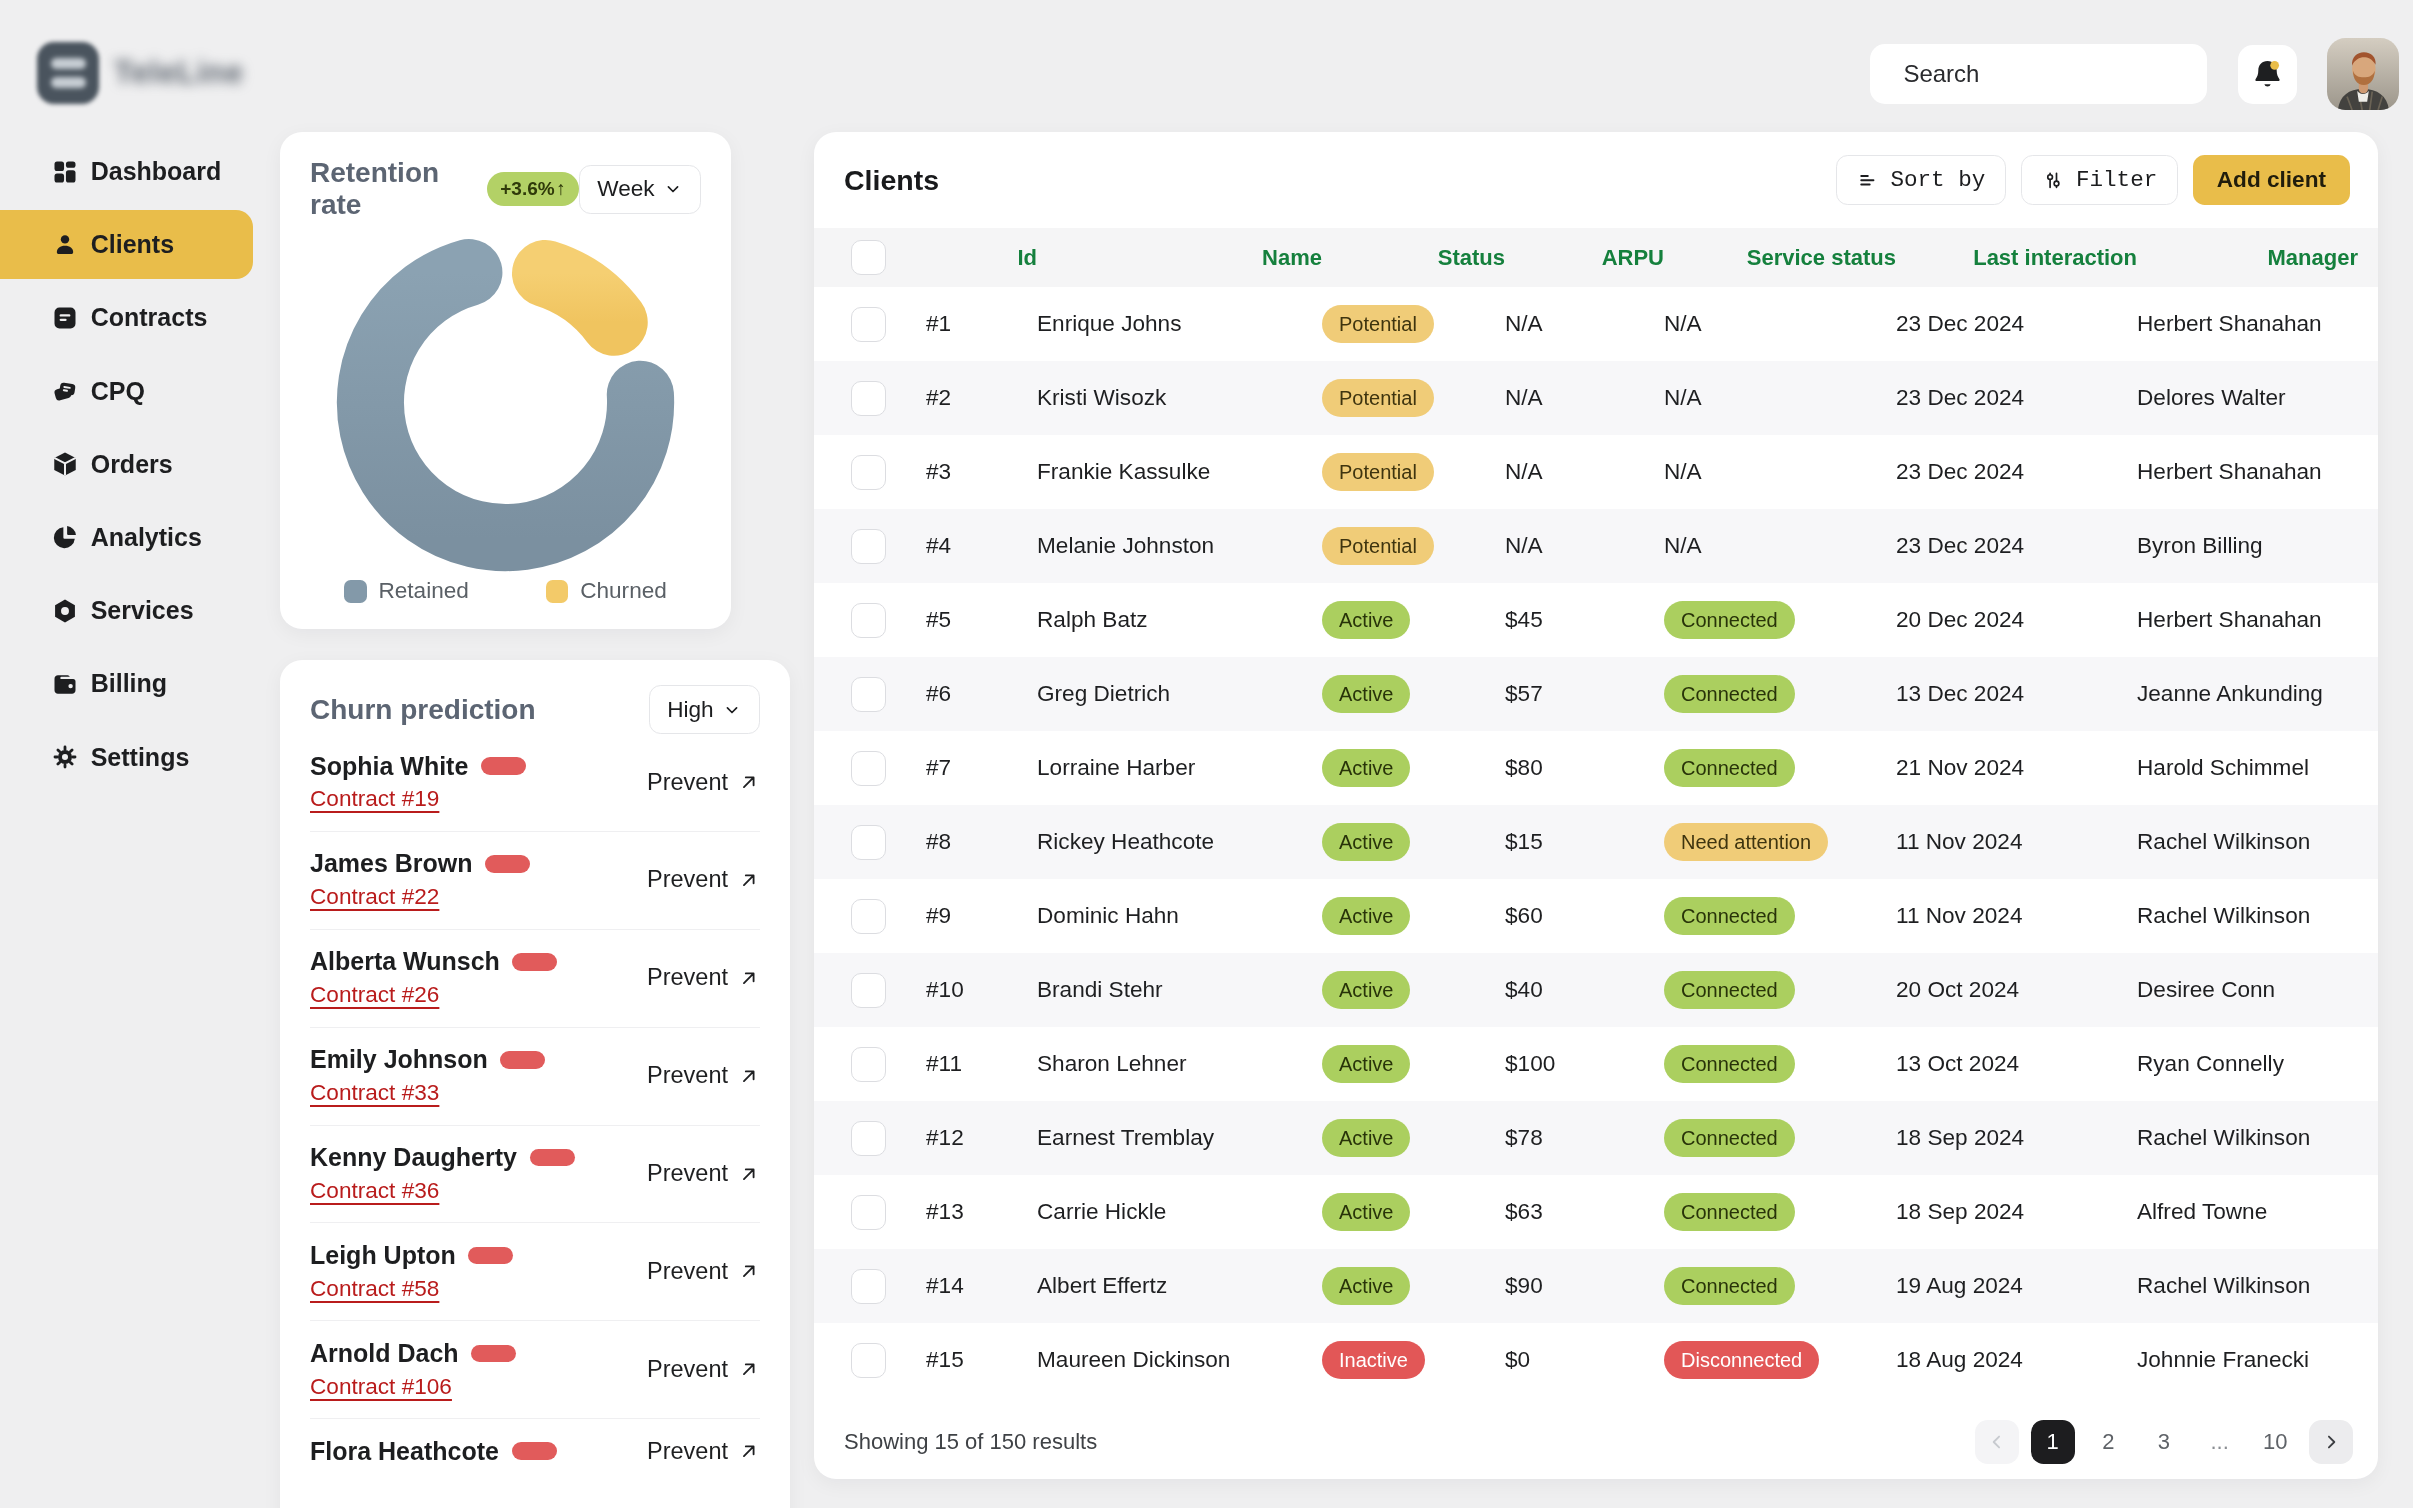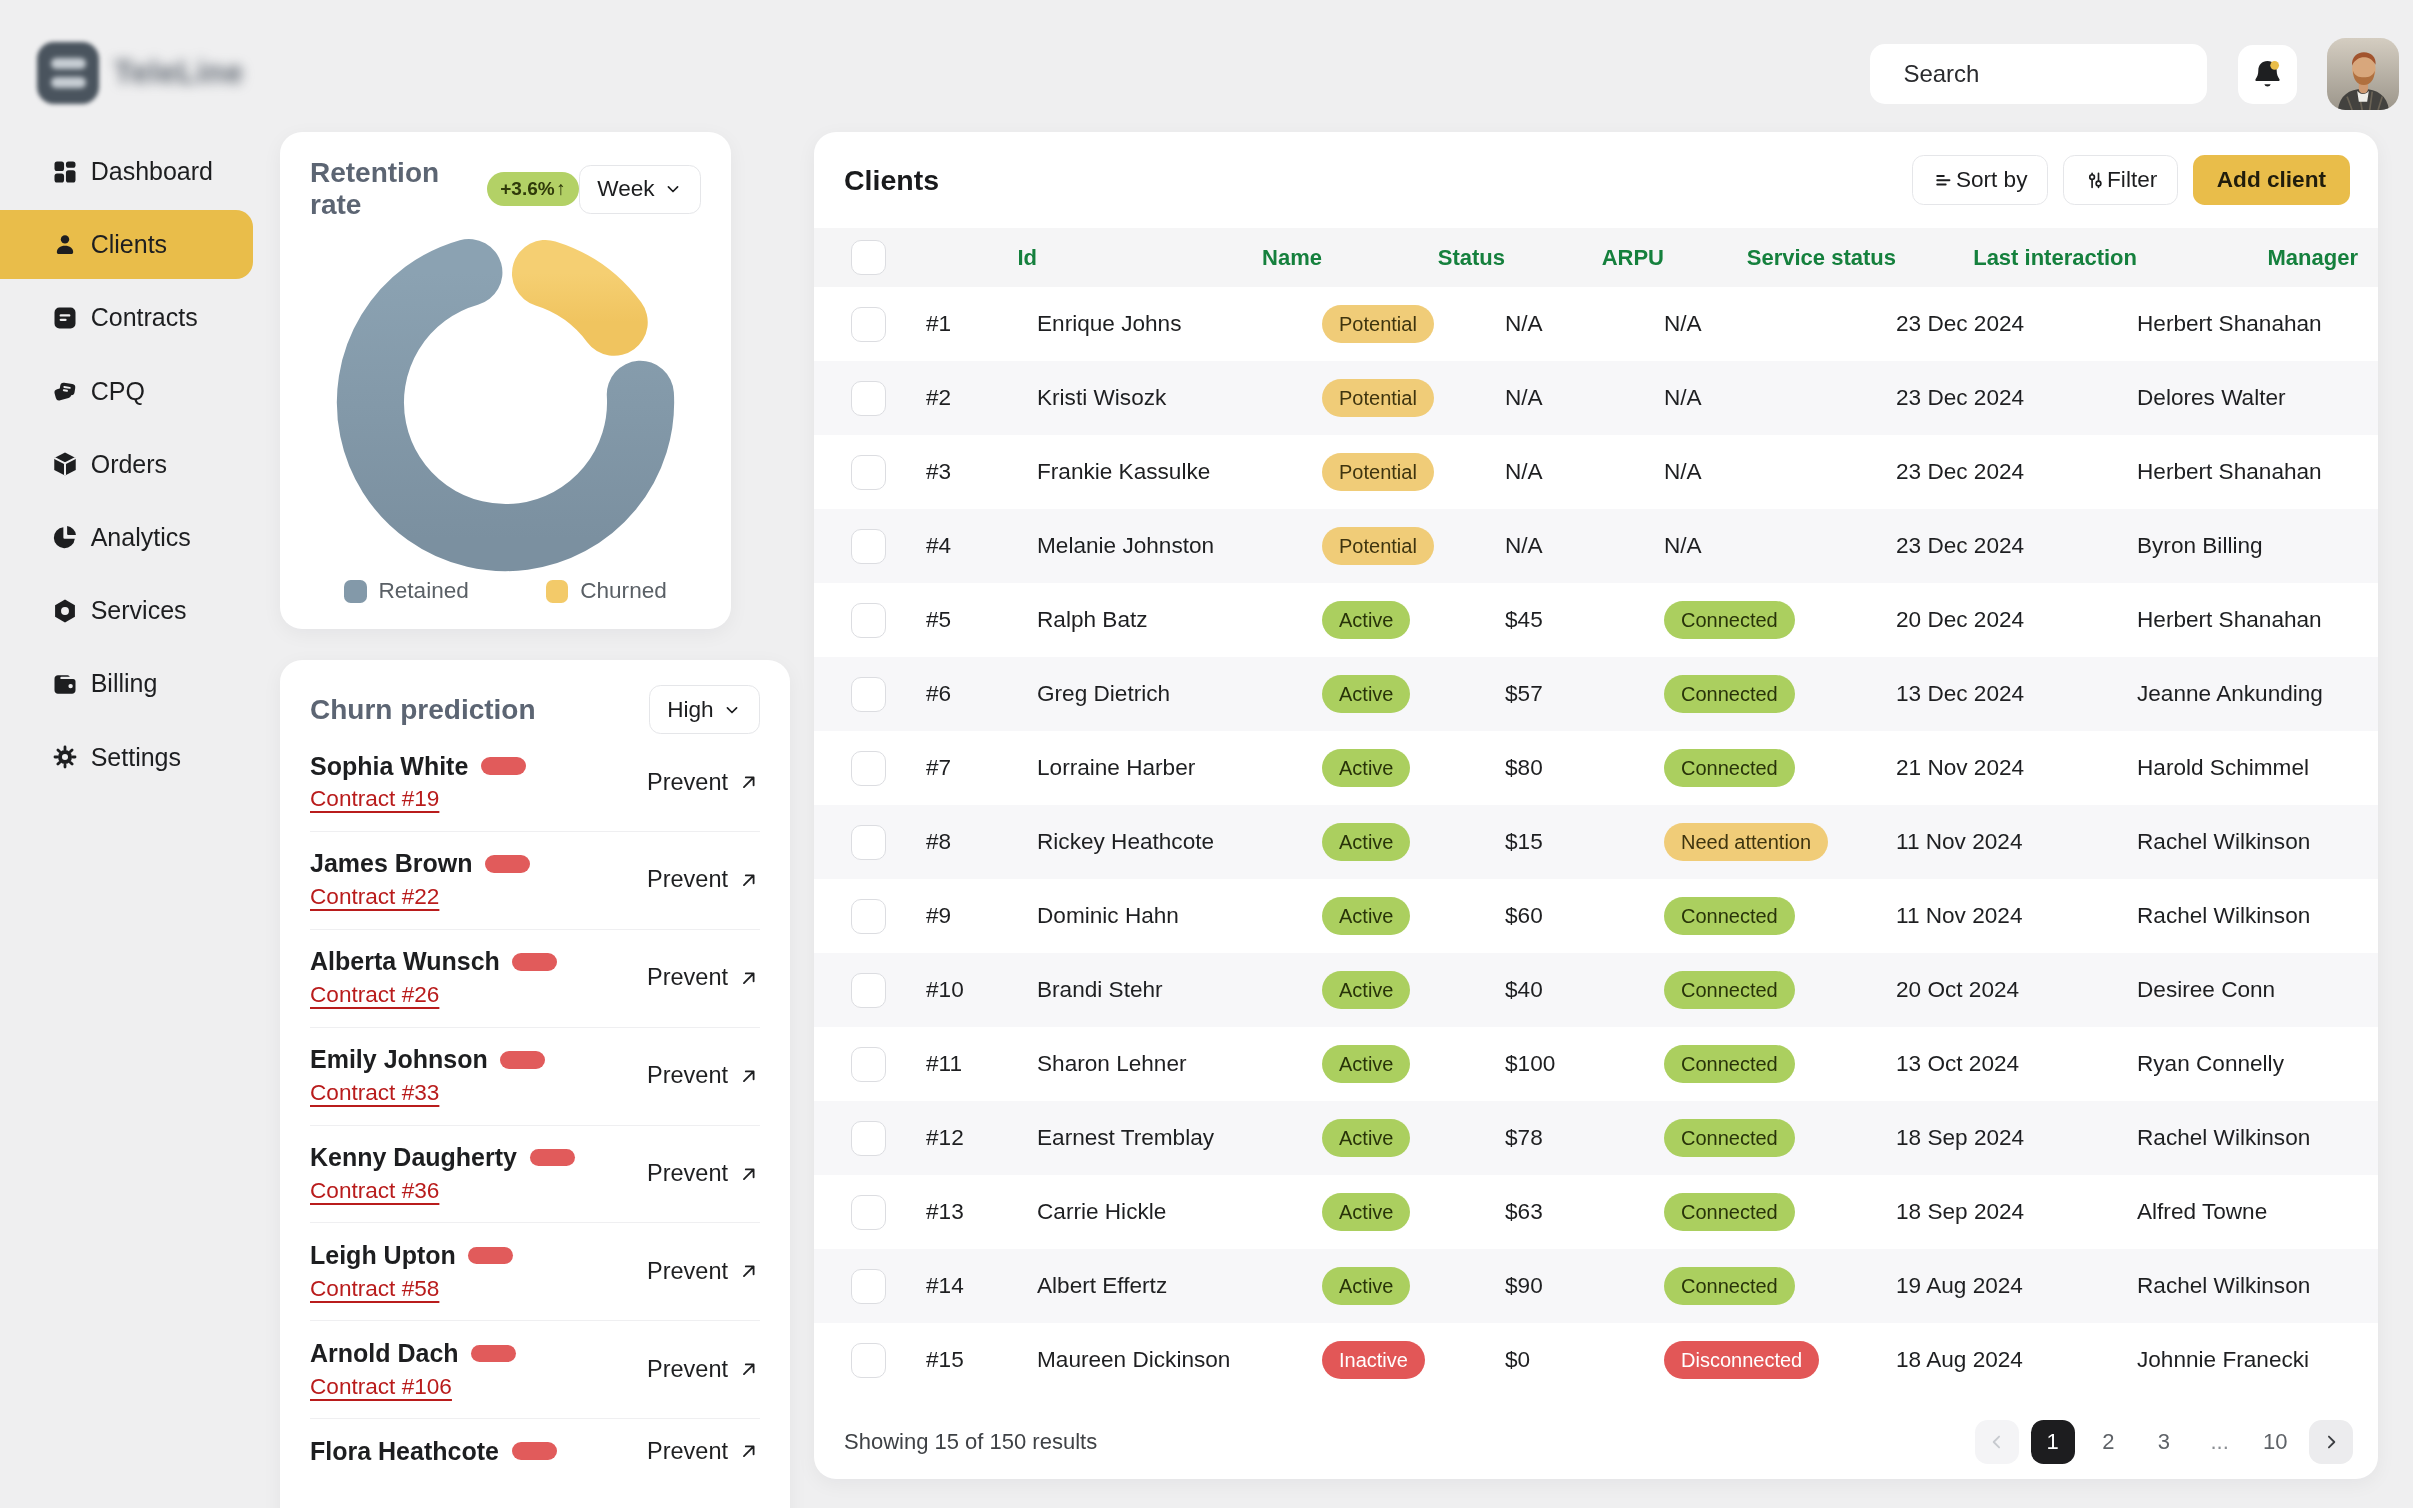--- a/index.html
+++ b/index.html
@@ -21,21 +21,21 @@
     display:flex; flex-direction:column; align-items:center; justify-content:center; gap:7.5px;
     filter:blur(2.1px);
   }
   .logo-mark .bar { width:35px; height:11px; border-radius:5.9px; background:#c7ced4; filter:blur(1.7px); }
   .logo-word { font-size:31px; font-weight:700; color:#59616b; filter:blur(5.9px); letter-spacing:0.8px; }
 
   .nav { position:absolute; top:137px; left:0; width:253px; }
   .nav-item {
     height:69px; margin-bottom:4.2px; display:flex; align-items:center; gap:11.7px;
     padding-left:51px; border-radius:0 17px 17px 0; cursor:pointer;
-    font-size:25px; font-weight:400; color:#1d1e20;
+    font-size:25px; font-weight:700; color:#1d1e20;
   }
   .nav-item.active { background:#e9bd4a; }
   .nav-icon { width:28px; height:28px; color:#1d1e20; flex:0 0 auto; display:block; }
   .nav-icon svg { width:100%; height:100%; display:block; }
 
   
   .search {
     position:absolute; left:1870px; top:44px; width:337px; height:60px;
     background:#ffffff; border-radius:15px; display:flex; align-items:center; gap:13.4px;
     padding:0 20px;
@@ -105,23 +105,23 @@
     display:flex; align-items:center; gap:10px; font-size:23.5px; color:#1e1f21; cursor:pointer;
   }
   .prevent .p-arrow { width:22px; height:22px; color:#1e1f21; }
   .prevent .p-arrow svg { width:100%; height:100%; display:block; }
 
   
   .tc-header { height:96px; padding:0 28.5px 0 30px; display:flex; align-items:center; justify-content:space-between; }
   .tc-title { font-size:28.5px; font-weight:700; color:#191a1c; }
   .tc-actions { display:flex; align-items:center; gap:15px; }
   .tool-btn {
-    display:flex; align-items:center; background:#fff;
+    display:flex; align-items:center; gap:11px; background:#fff;
     border:1.7px solid #e5e6e9; border-radius:11.7px; height:50px; padding:0 20px;
-    font-size:22.6px; font-weight:500; color:#1c1d1f; cursor:pointer;
+    font-size:22.6px; font-weight:500; color:#1c1d1f; cursor:pointer;font-family:Liberation Mono, monospace;
   }
   .tool-btn .t-icon { width:22.6px; height:22.6px; color:#1c1d1f; }
   .tool-btn .t-icon svg { width:100%; height:100%; display:block; }
   .add-btn {
     background:#e9bd4a; border:none; border-radius:11.7px; height:50px; padding:0 23.5px;
     font-family:"Liberation Sans", sans-serif;
     font-size:22.6px; font-weight:700; color:#211d0c; cursor:pointer; display:flex; align-items:center;
   }
 
   .tgrid {

